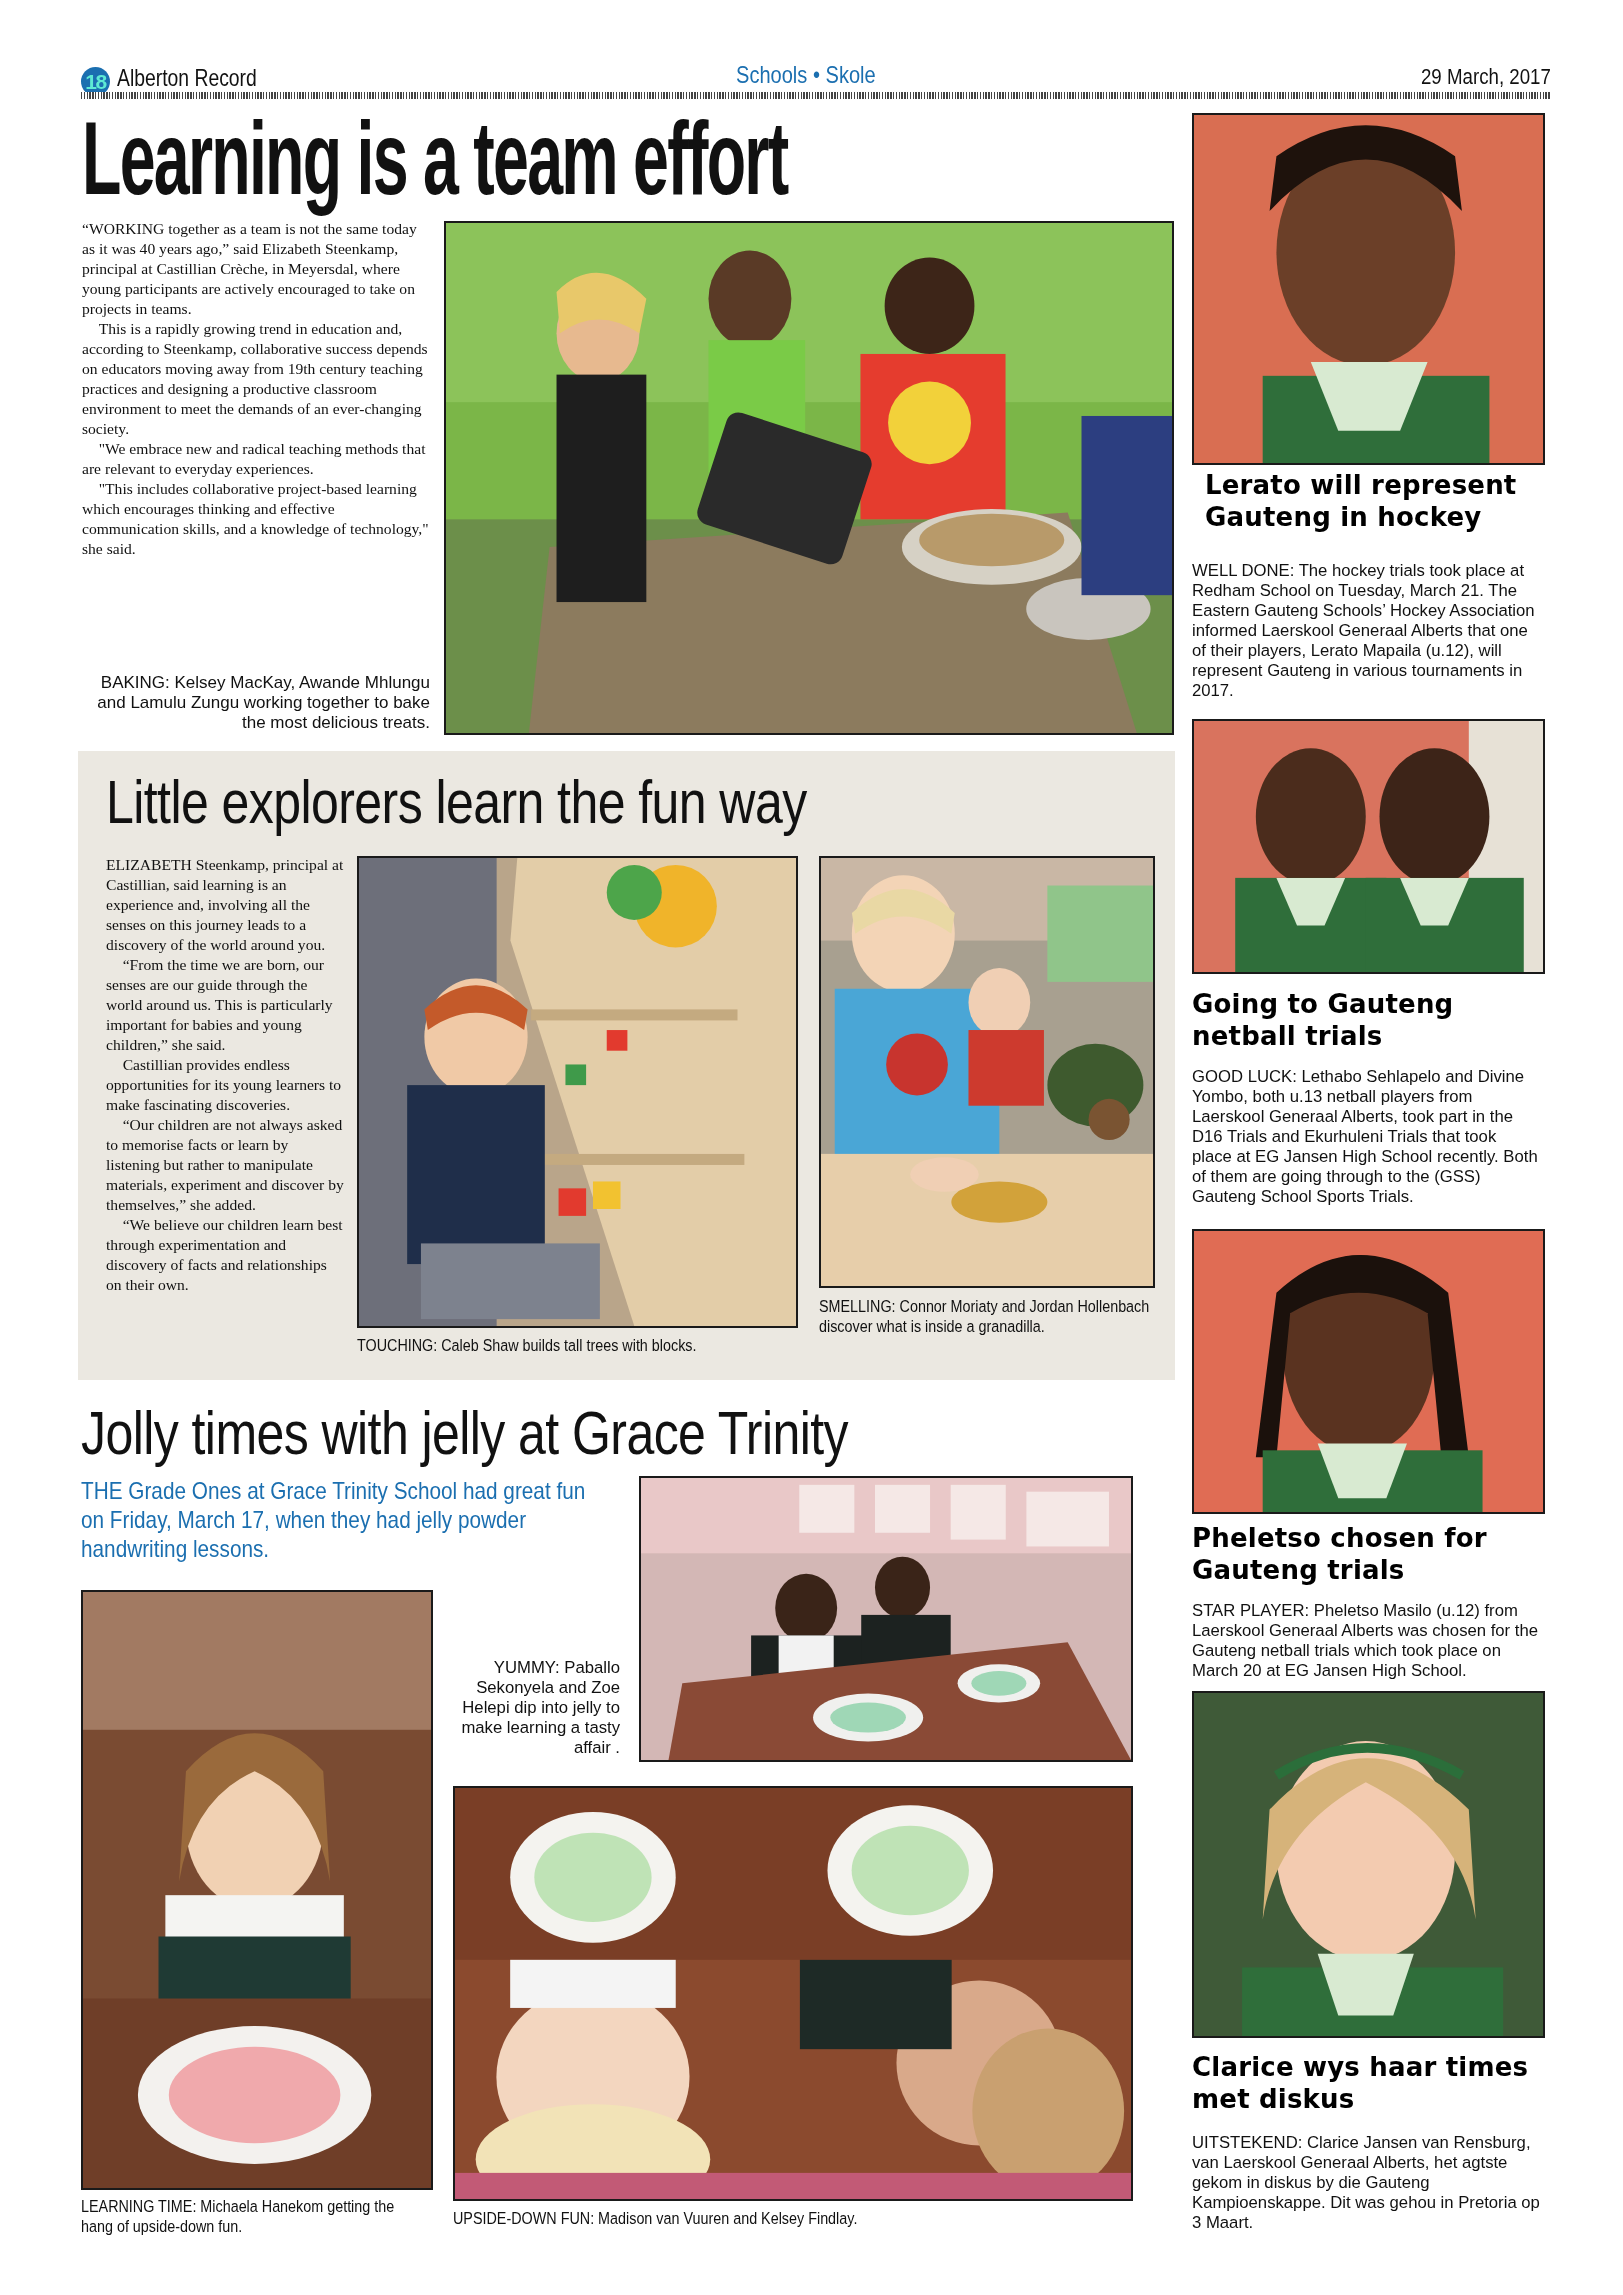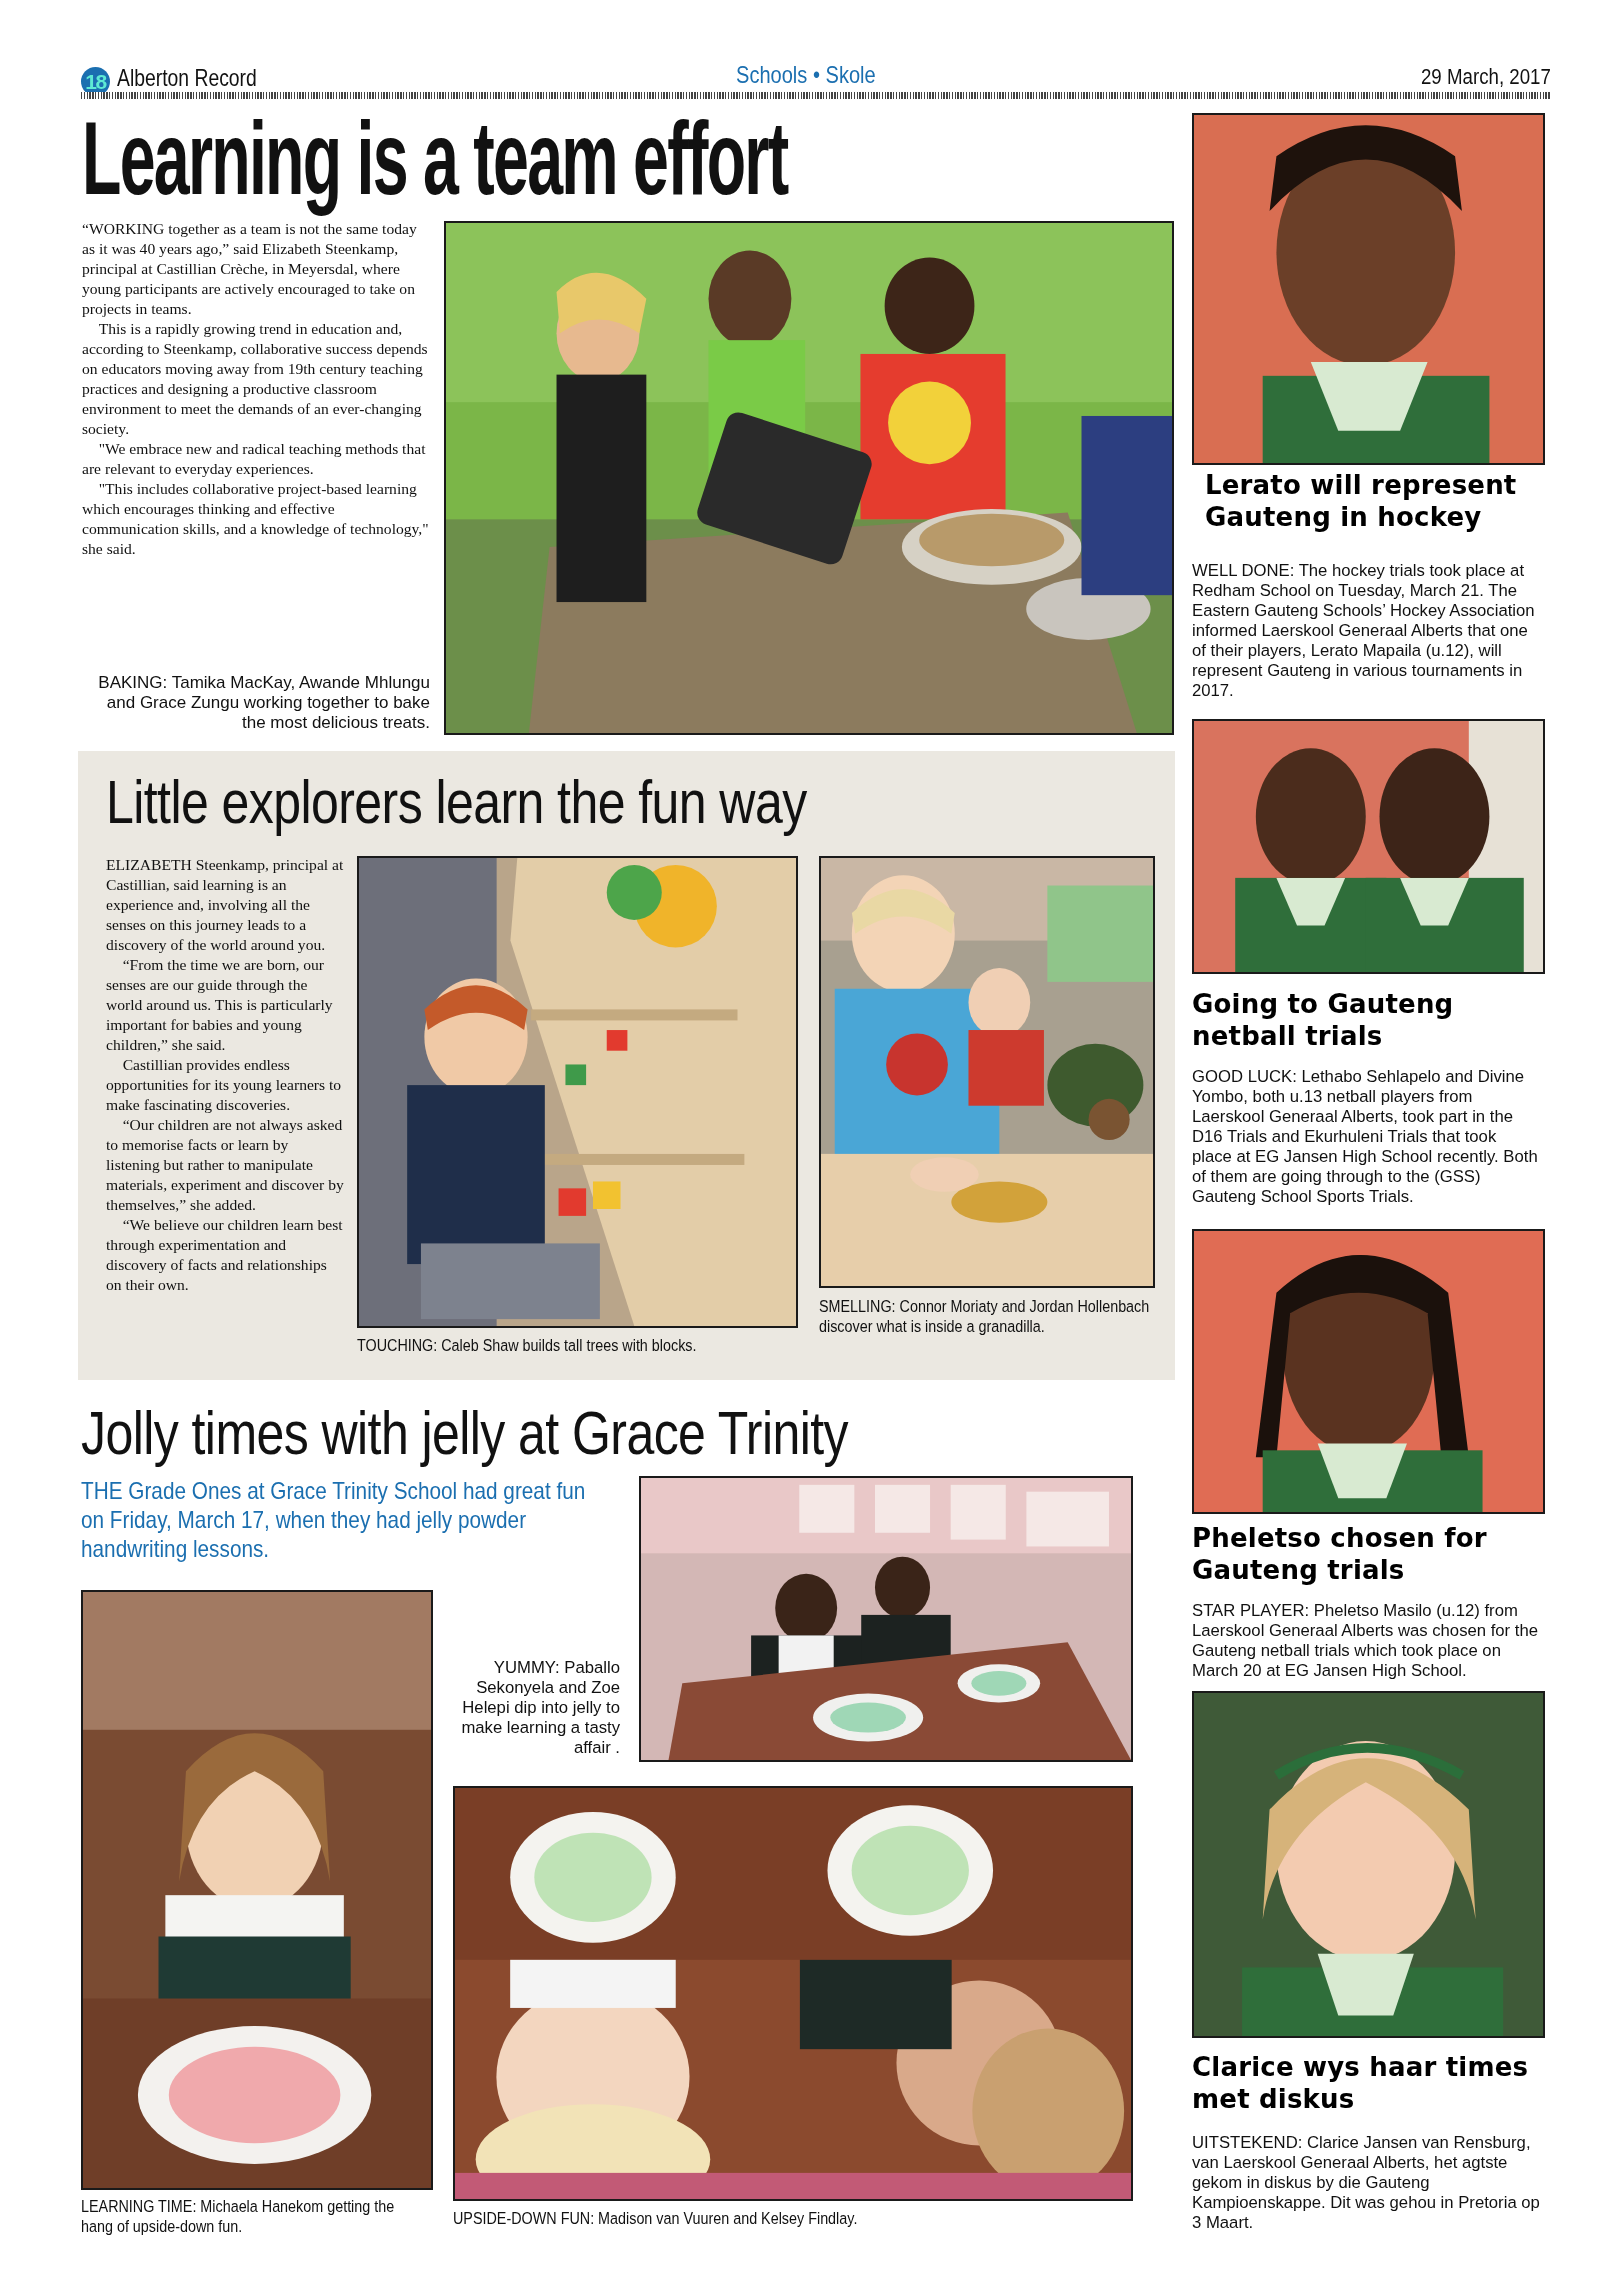--- a/index.html
+++ b/index.html
@@ -46,21 +46,21 @@
 
 <h1 class="abs headline-main">Learning is a team effort</h1>
 
 <div class="abs serif-body" style="left:82px; top:219px; width:347px;">
   <p>“WORKING together as a team is not the same today as it was 40 years ago,” said Elizabeth Steenkamp, principal at Castillian Crèche, in Meyersdal, where young participants are actively encouraged to take on projects in teams.</p>
   <p class="ind">This is a rapidly growing trend in education and, according to Steenkamp, collaborative success depends on educators moving away from 19th century teaching practices and designing a productive classroom environment to meet the demands of an ever-changing society.</p>
   <p class="ind">"We embrace new and radical teaching methods that are relevant to everyday experiences.</p>
   <p class="ind">"This includes collaborative project-based learning which encourages thinking and effective communication skills, and a knowledge of technology," she said.</p>
 </div>
 
-<div class="abs caption" style="left:90px; top:673px; width:340px; text-align:right; font-size:17px;">BAKING: Tamika MacKay, Awande Mhlungu and Grace Zungu working together to bake the most delicious treats.</div>
+<div class="abs caption" style="left:90px; top:673px; width:340px; text-align:right; font-size:17px;">BAKING: Kelsey MacKay, Awande Mhlungu and Lamulu Zungu working together to bake the most delicious treats.</div>
 
 <div class="abs photo" style="left:444px; top:221px; width:730px; height:514px; background:#6aa33c;">
   <svg width="100%" height="100%" viewBox="0 0 1051 740" preserveAspectRatio="none">
     <rect width="1051" height="740" fill="#7bb648"></rect>
     <rect y="0" width="1051" height="260" fill="#8cc35a"></rect>
     <rect x="0" y="430" width="1051" height="310" fill="#6c8f4a"></rect>
     <polygon points="150,470 900,420 1000,740 120,740" fill="#8c7b5e"></polygon>
     <ellipse cx="220" cy="160" rx="60" ry="70" fill="#e7b98f"></ellipse>
     <path d="M160 100 Q220 40 290 110 L280 160 Q220 120 165 160 Z" fill="#e8c86a"></path>
     <rect x="160" y="220" width="130" height="330" fill="#1e1e1e"></rect>

